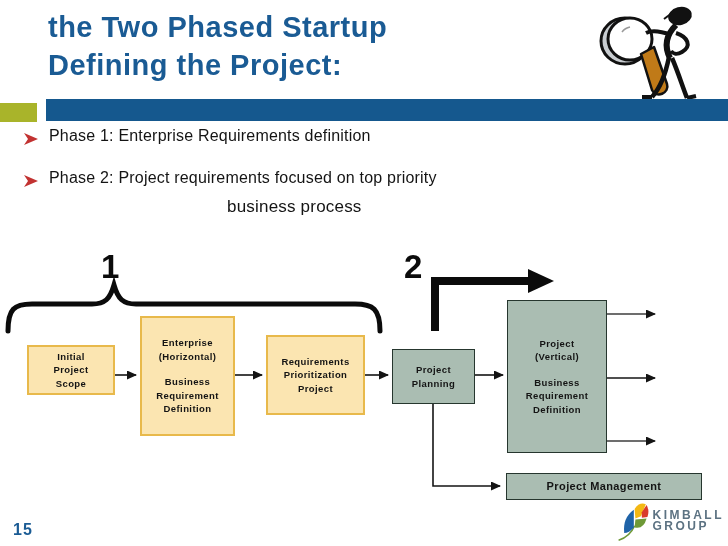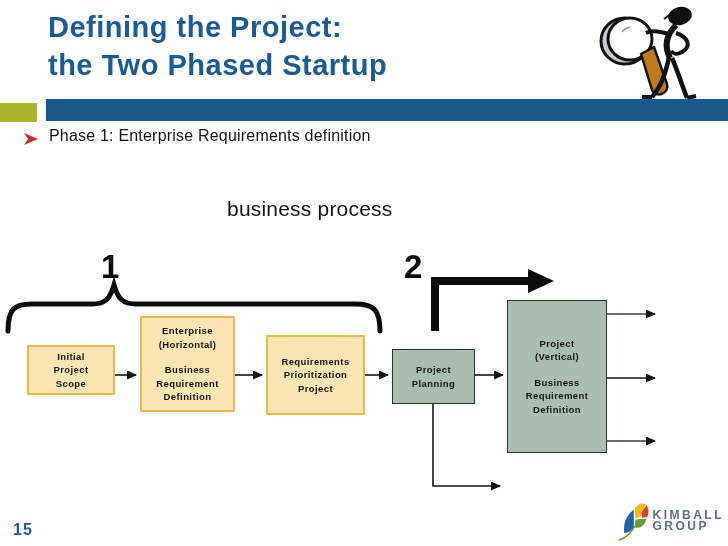--- a/index.html
+++ b/index.html
@@ -23,56 +23,56 @@
     position:absolute;left:48px;top:8px;
     color:var(--title-blue);font-size:29px;font-weight:bold;line-height:38px;letter-spacing:.5px;
   }
   .olive-square{position:absolute;left:0;top:103px;width:37px;height:19px;background:var(--olive);}
   .blue-bar{position:absolute;left:46px;top:99px;width:682px;height:22px;background:var(--bar-blue);}
   .magnifier{position:absolute;left:592px;top:2px;}
   
   .bullet{position:absolute;left:24px;display:flex;align-items:flex-end;
     font-size:16px;color:var(--ink);letter-spacing:.2px;}
   .bullet .chev{margin-top:3px;margin-right:11px;flex:0 0 auto;}
-  .bullet-cont{position:absolute;left:227px;top:197px;font-size:21px;color:var(--ink);letter-spacing:.2px;}
+  .bullet-cont{position:absolute;left:227px;top:197px;font-size:17px;color:var(--ink);letter-spacing:.2px;}
   
   .phase-num{position:absolute;font-size:33px;font-weight:bold;color:#0b0b0b;}
   .num1{left:101px;top:248px;}
   .num2{left:404px;top:248px;}
   
   .connectors{position:absolute;left:0;top:0;}
   
   .dbox{
     position:absolute;display:flex;flex-direction:column;justify-content:center;align-items:center;
     font-weight:bold;color:var(--ink);font-size:9.5px;line-height:13.5px;letter-spacing:.4px;text-align:center;
     box-sizing:border-box;
   }
   .dbox .line{min-height:13.5px;}
   .dbox .spacer{height:12px;}
   .yellow{background:var(--yellow-fill);border:2px solid var(--yellow-border);}
   .sage{background:var(--sage-fill);border:1.6px solid var(--sage-border);}
   .box-initial{left:27px;top:345px;width:88px;height:50px;}
-  .box-enterprise{left:140px;top:316px;width:95px;height:96px;}
+  .box-enterprise{left:140px;top:316px;width:95px;height:120px;}
   .box-reqprio{left:266px;top:335px;width:99px;height:80px;}
   .box-planning{left:392px;top:349px;width:83px;height:55px;}
   .box-projbrd{left:507px;top:300px;width:100px;height:153px;}
   .box-projmgmt{left:506px;top:473px;width:196px;height:27px;font-size:11px;}
   
   .page-num{position:absolute;left:13px;top:521px;color:var(--title-blue);font-size:16px;font-weight:bold;letter-spacing:1px;}
   .kimball{position:absolute;right:4px;bottom:4px;display:flex;align-items:center;}
   .kimball-text{color:#5C7282;font-size:12px;font-weight:bold;letter-spacing:2.5px;line-height:11px;margin-left:4px;}
 </style>
 </head>
 <body>
 
 <div class="slide">
 
   <div class="title">
+    <div>the Two Phased Startup</div>
     <div>Defining the Project:</div>
-    <div>the Two Phased Startup</div>
   </div>
 
   <svg class="magnifier" width="128" height="100" viewBox="0 0 128 100">
     <ellipse cx="33" cy="39" rx="24" ry="23" fill="#C9CDD1" stroke="#111" stroke-width="3"></ellipse>
     <ellipse cx="38" cy="37" rx="22" ry="21" fill="#FFFFFF" stroke="#111" stroke-width="3"></ellipse>
     <path d="M30 30 Q33 26 38 25" stroke="#999" stroke-width="1.5" fill="none"></path>
     <path d="M49 52 L62 45 L75 82 C78 91 64 97 60 88 Z" fill="#C07A18" stroke="#111" stroke-width="2.5" stroke-linejoin="round"></path>
     <ellipse cx="88" cy="14" rx="12" ry="9" fill="#111" transform="rotate(-15 88 14)"></ellipse>
     <path d="M80 11 L72 17" stroke="#111" stroke-width="2"></path>
     <path d="M84 23 C74 33 72 44 78 56" stroke="#111" stroke-width="6" fill="none"></path>
@@ -85,20 +85,26 @@
   </svg>
 
   <div class="olive-square"></div>
   <div class="blue-bar"></div>
 
   <div class="bullet" style="top:127px;">
     <svg class="chev" width="14" height="12" viewBox="0 0 14 12">
       <path d="M0 0 L14 6 L0 12 L4 6 Z" fill="#C23231"></path>
     </svg>
     <span>Phase 1:  Enterprise Requirements definition</span>
+  </div>
+  <div class="bullet" style="top:169px;">
+    <svg class="chev" width="14" height="12" viewBox="0 0 14 12">
+      <path d="M0 0 L14 6 L0 12 L4 6 Z" fill="#C23231"></path>
+    </svg>
+    <span>Phase 2:  Project requirements focused on top priority</span>
   </div>
   <div class="bullet-cont">business process</div>
 
   <div class="phase-num num1">1</div>
   <div class="phase-num num2">2</div>
 
   <svg class="connectors" width="728" height="546" viewBox="0 0 728 546">
     <defs>
       <marker id="arr" markerWidth="11" markerHeight="9" refX="9" refY="4.5" orient="auto" markerUnits="userSpaceOnUse">
         <path d="M0,0 L10,4.5 L0,9 Z" fill="#141414"></path>
@@ -148,20 +154,23 @@
 
   <div class="dbox sage box-projbrd">
     <div class="line">Project</div>
     <div class="line">(Vertical)</div>
     <div class="spacer"></div>
     <div class="line">Business</div>
     <div class="line">Requirement</div>
     <div class="line">Definition</div>
   </div>
 
+  <div class="dbox sage box-projmgmt">
+    <div class="line">Project Management</div>
+  </div>
 
   <div class="page-num">15</div>
 
   <div class="kimball">
     <svg width="32" height="42" viewBox="0 0 40 52">
       <path d="M2 50 Q16 46 22 32" fill="none" stroke="#6E9937" stroke-width="2"></path>
       <path d="M9 41 Q7 22 21 12 L21 34 Q15 41 9 41 Z" fill="#1F63A8"></path>
       <path d="M22 11 Q28 2 36 5 L30 20 L23 23 Z" fill="#F4B813"></path>
       <path d="M37 6 Q41 13 38 21 L31 22 L31 15 Z" fill="#D93B2B"></path>
       <path d="M23 24 L37 23 Q33 37 22 34 Z" fill="#6E9937"></path>

